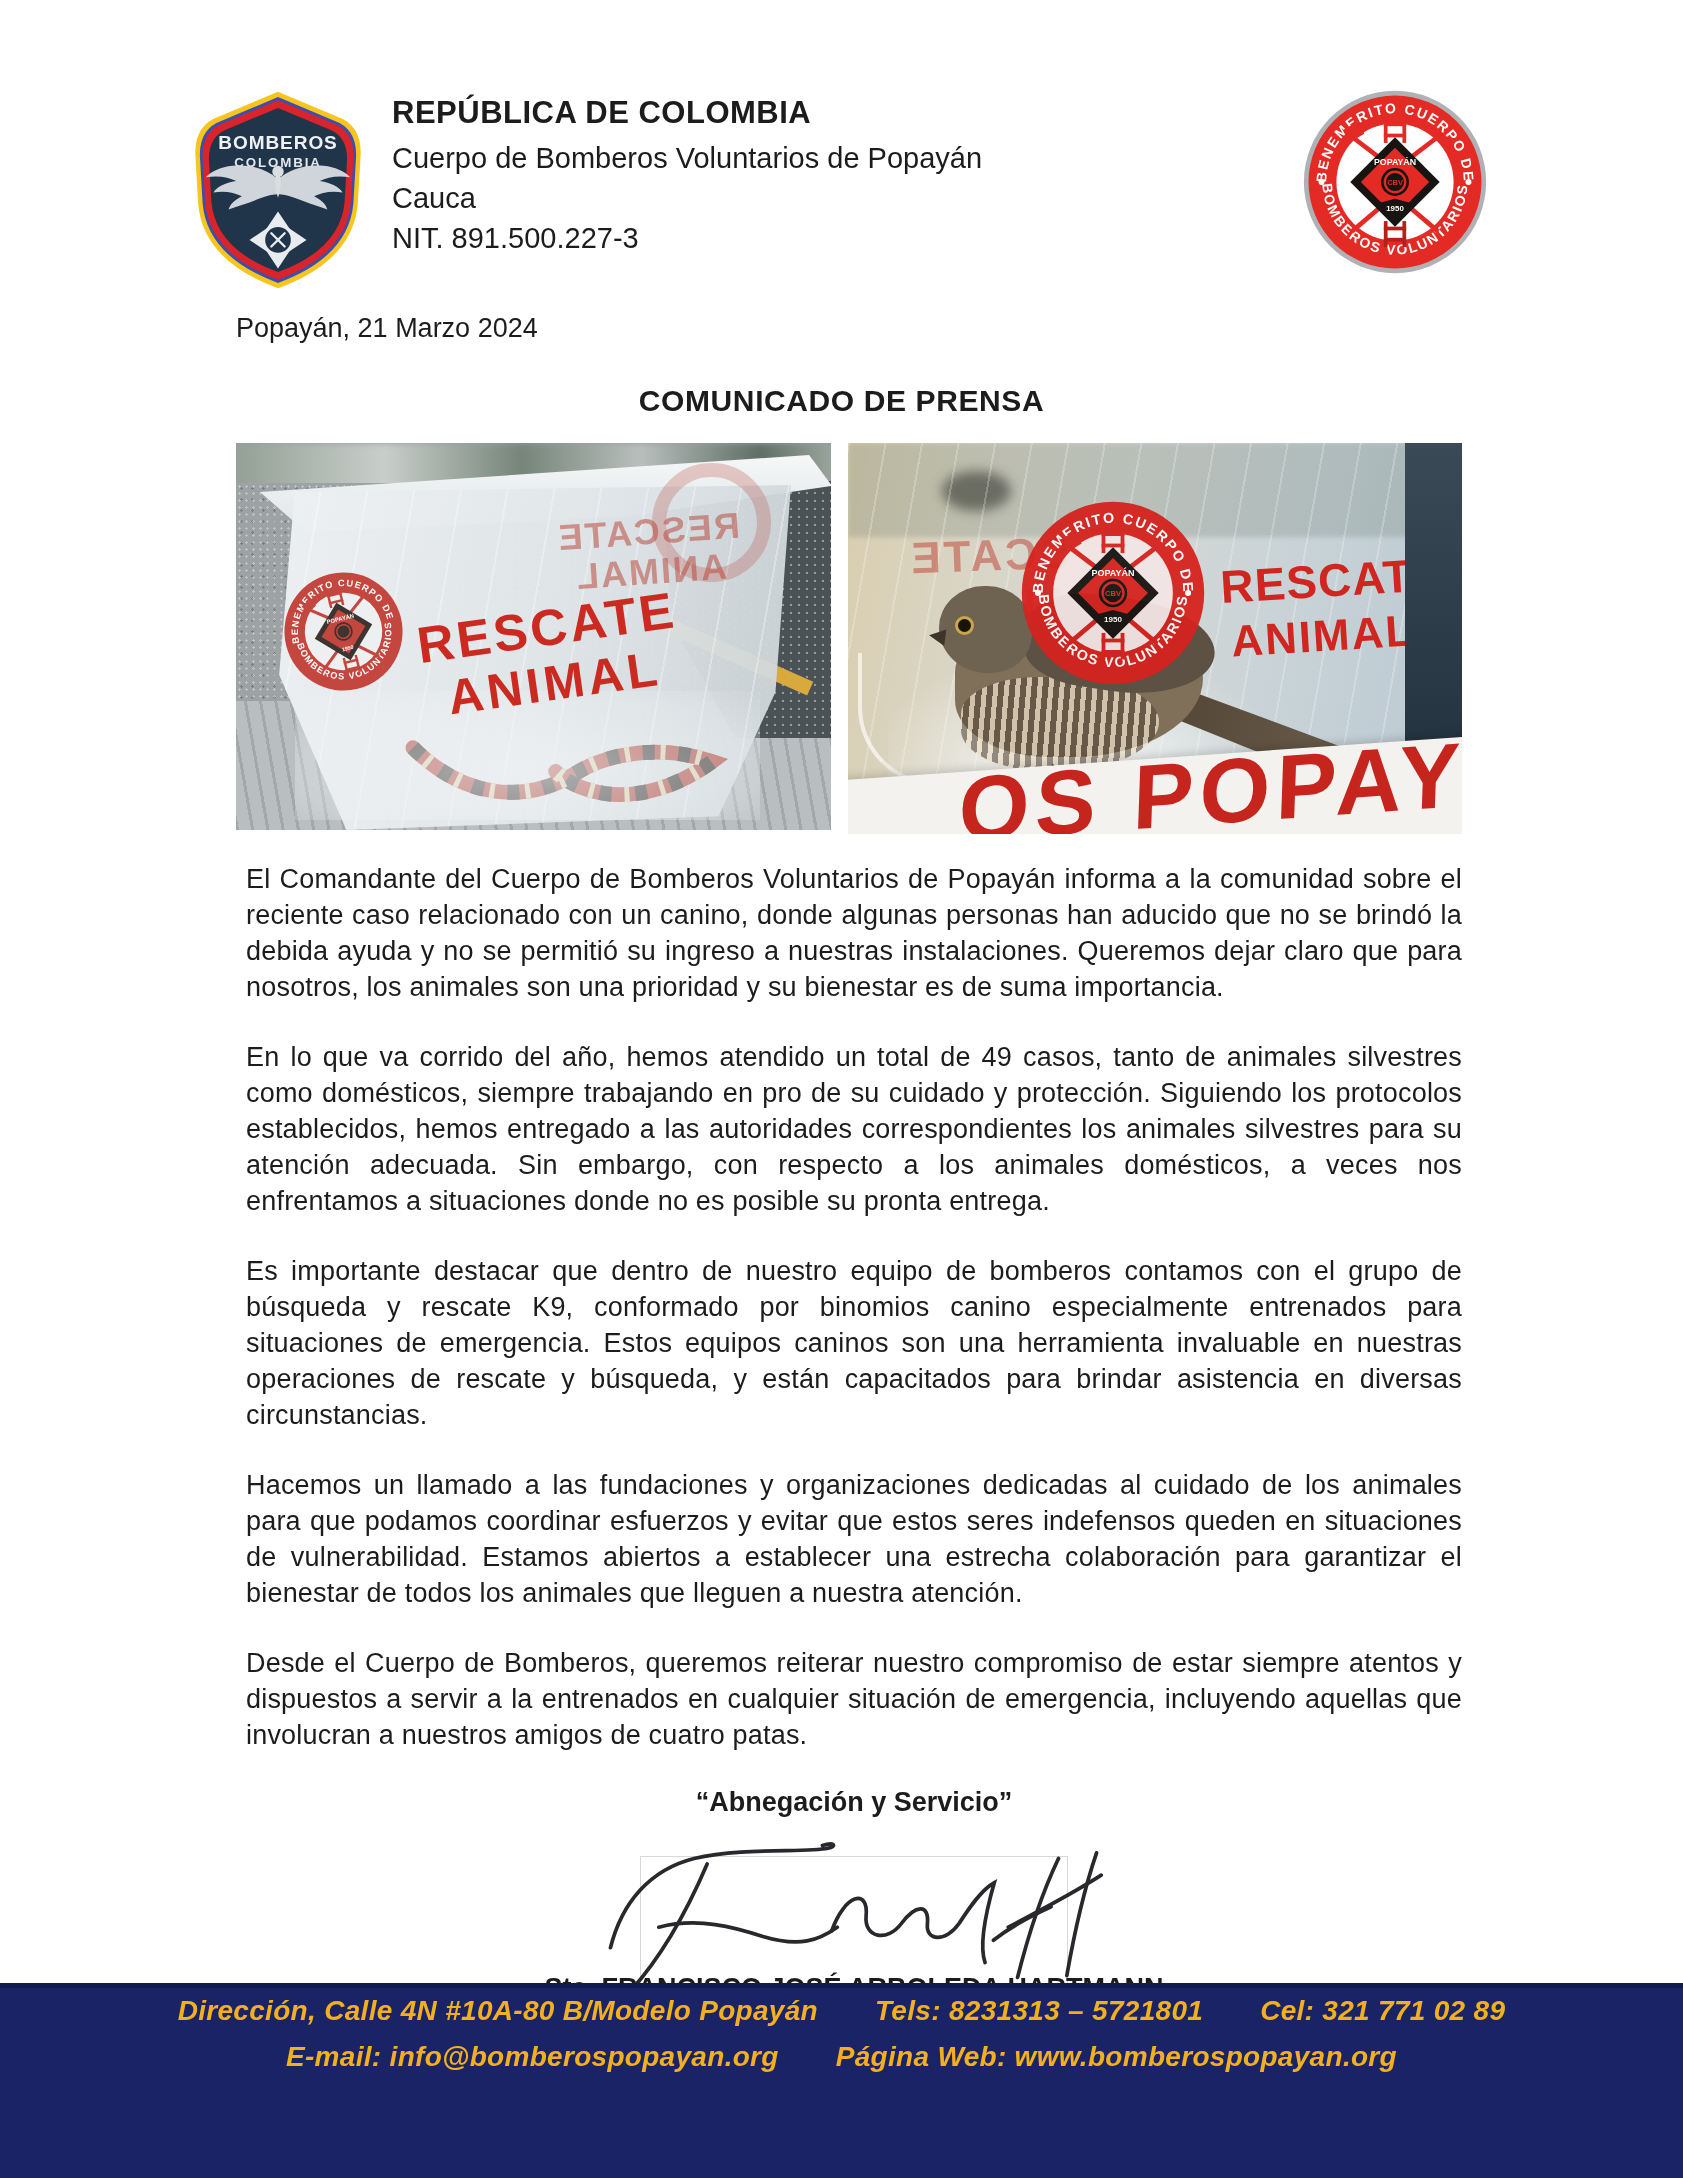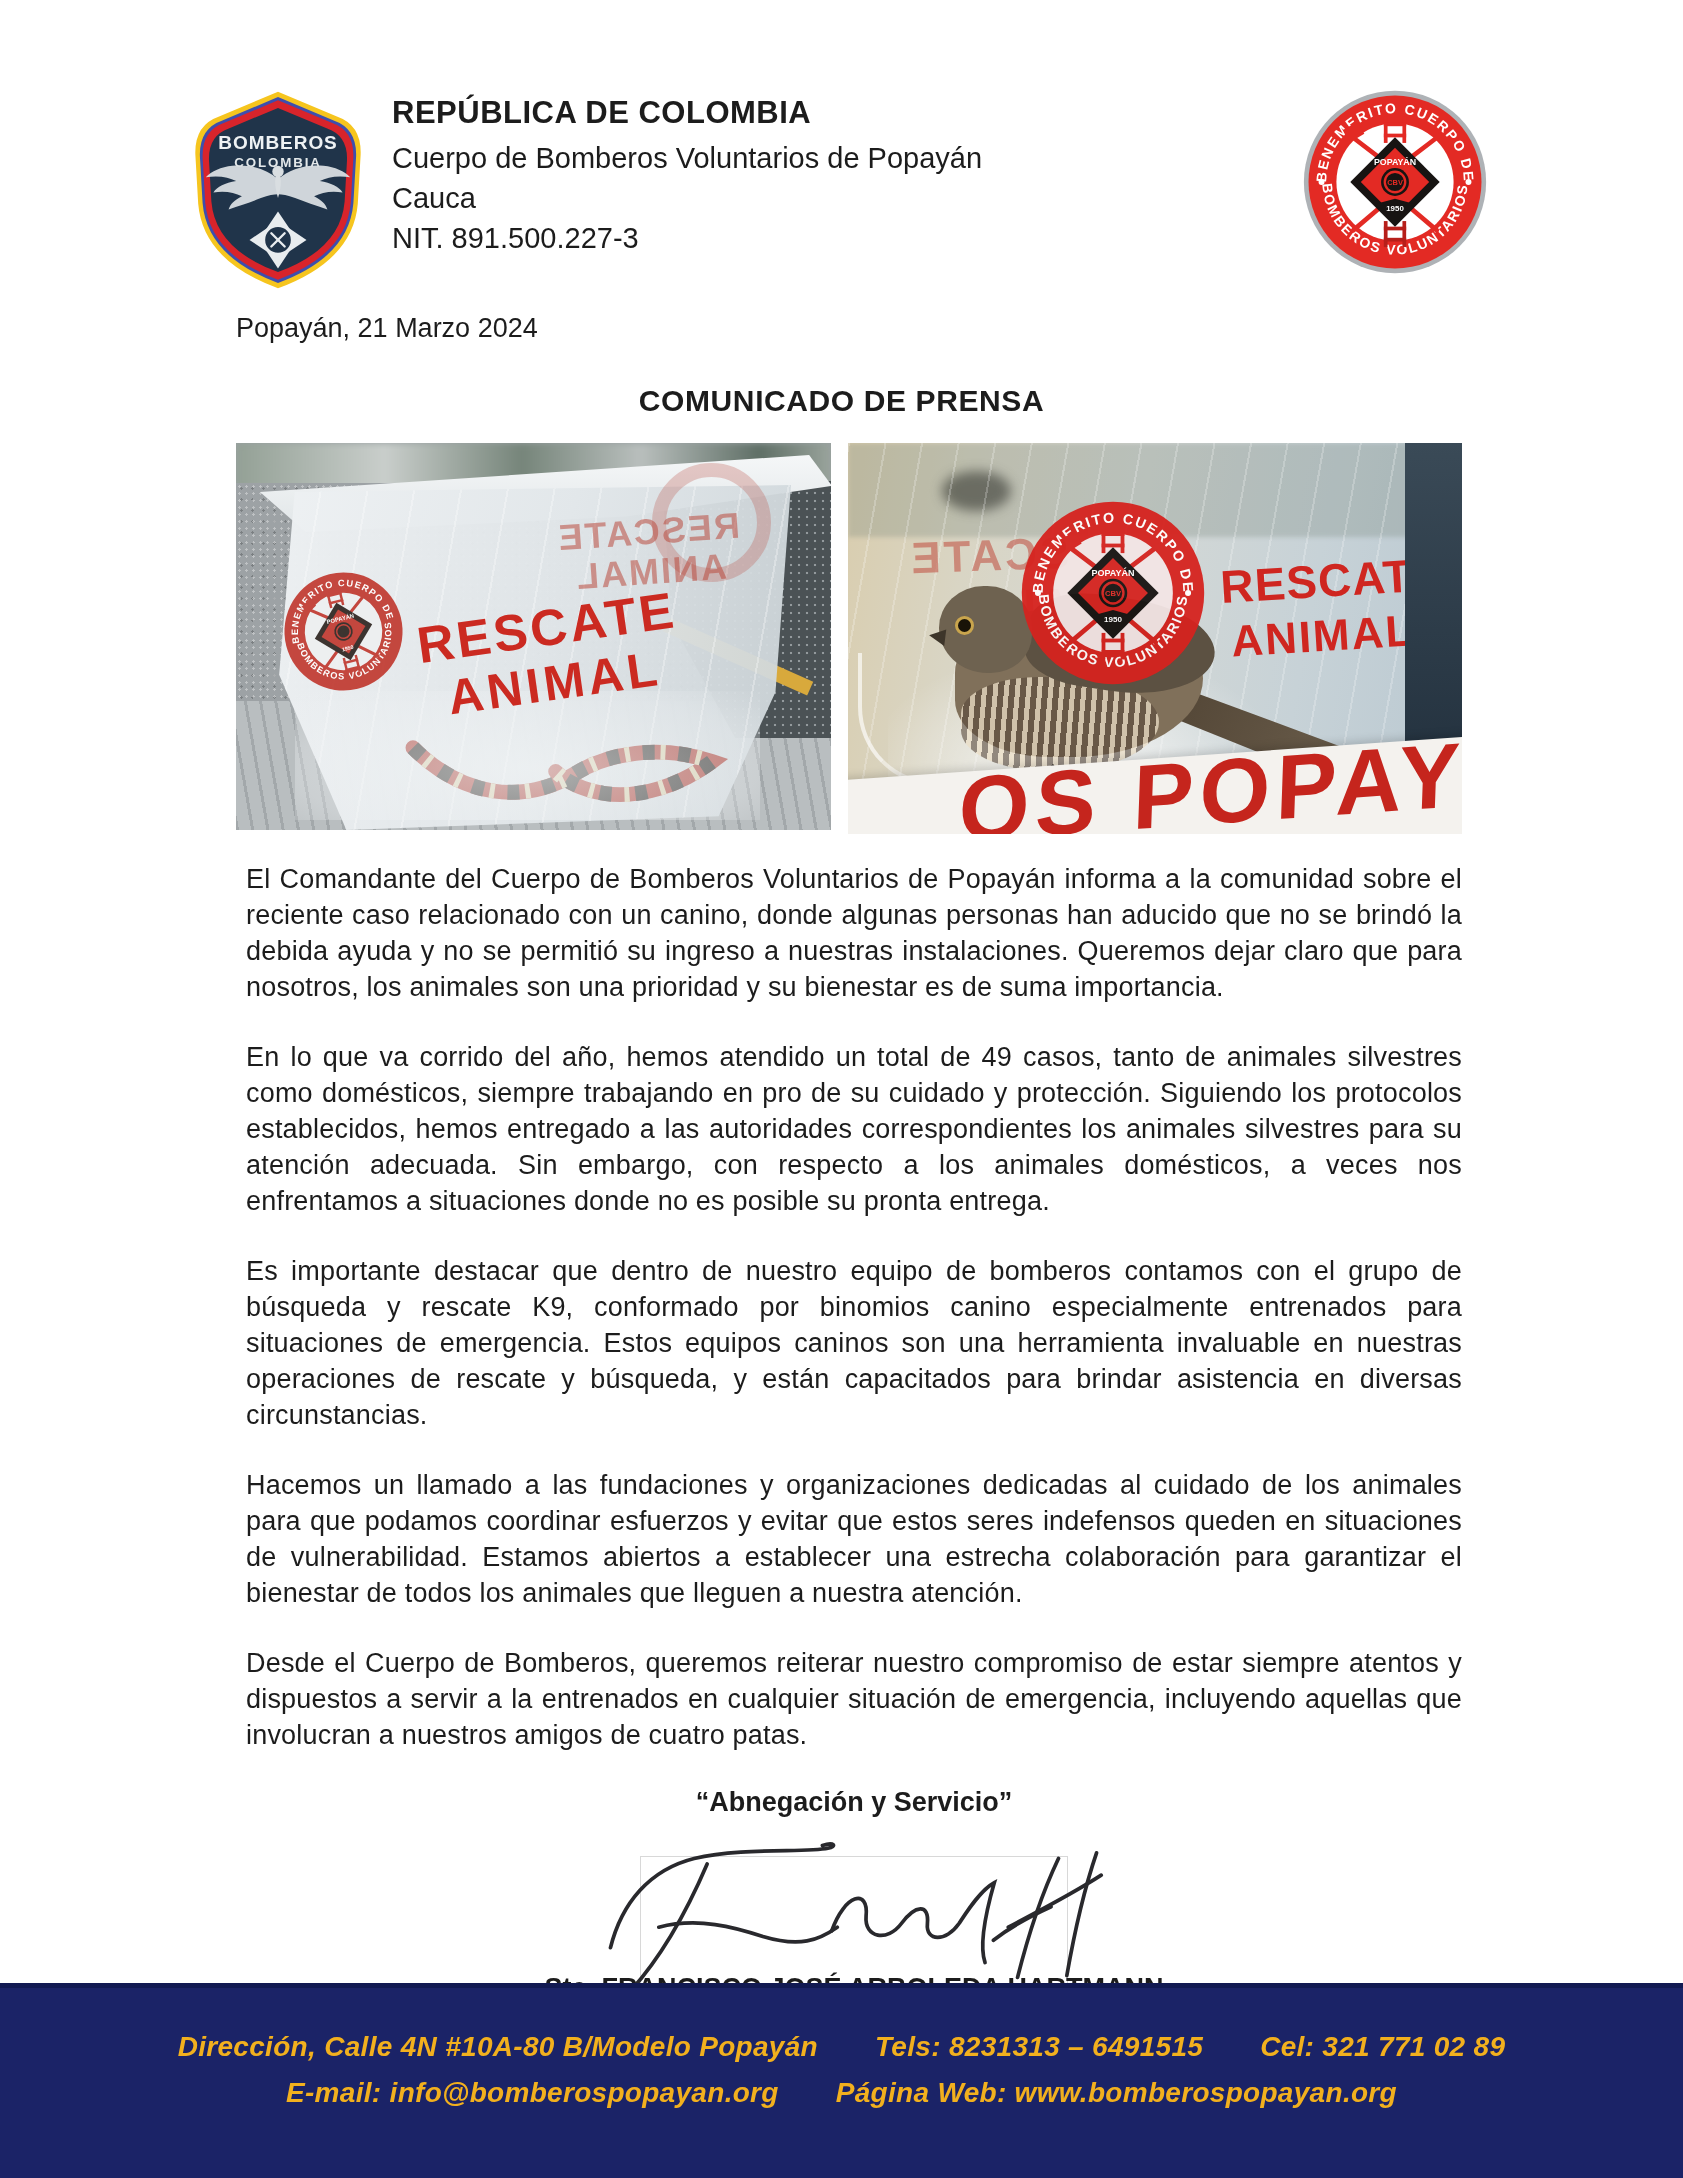--- a/index.html
+++ b/index.html
@@ -131,21 +131,21 @@
     width:426px;height:150px;border:1px solid #d8d8d8;}
   .sig-svg{position:absolute;left:50%;top:10px;transform:translateX(-50%);
     width:554px;height:158px;}
   .sig-name{position:absolute;left:0;top:117px;width:100%;text-align:center;
     font-weight:700;font-size:27px;margin-top:28px;}
   .sig-role{position:absolute;left:0;top:154px;width:100%;text-align:center;
     font-weight:700;font-size:27px;}
 
   
   .footer{position:absolute;left:0;top:1983px;width:100%;height:195px;background:#1b2367;
-    border-top:5px solid #121a52;box-sizing:border-box;padding-top:36px;z-index:5;
+    border-top:5px solid #121a52;box-sizing:border-box;z-index:5;
     color:#f2b01e;font-weight:700;font-style:italic;}
   .footer-line{display:flex;justify-content:center;gap:57px;font-size:28px;line-height:46px;
     letter-spacing:0.3px;}
 </style>
 </head>
 <body>
 
 <div class="page">
 
   <svg class="shield" viewBox="0 0 200 215">
@@ -380,21 +380,21 @@
         </g>
       </svg>
       <div class="sig-name">Ste. FRANCISCO JOSÉ ARBOLEDA HARTMANN</div>
       <div class="sig-role">Comandante CBVP</div>
     </div>
   </div>
 
   <div class="footer">
     <div class="footer-line">
       <span>Dirección, Calle 4N #10A-80 B/Modelo Popayán</span>
-      <span>Tels:  8231313 – 6491515</span>
+      <span>Tels:  8231313 – 5721801</span>
       <span>Cel: 321 771 02 89</span>
     </div>
     <div class="footer-line">
       <span>E-mail: info@bomberospopayan.org</span>
       <span>Página Web: www.bomberospopayan.org</span>
     </div>
   </div>
 
 </div>
 

